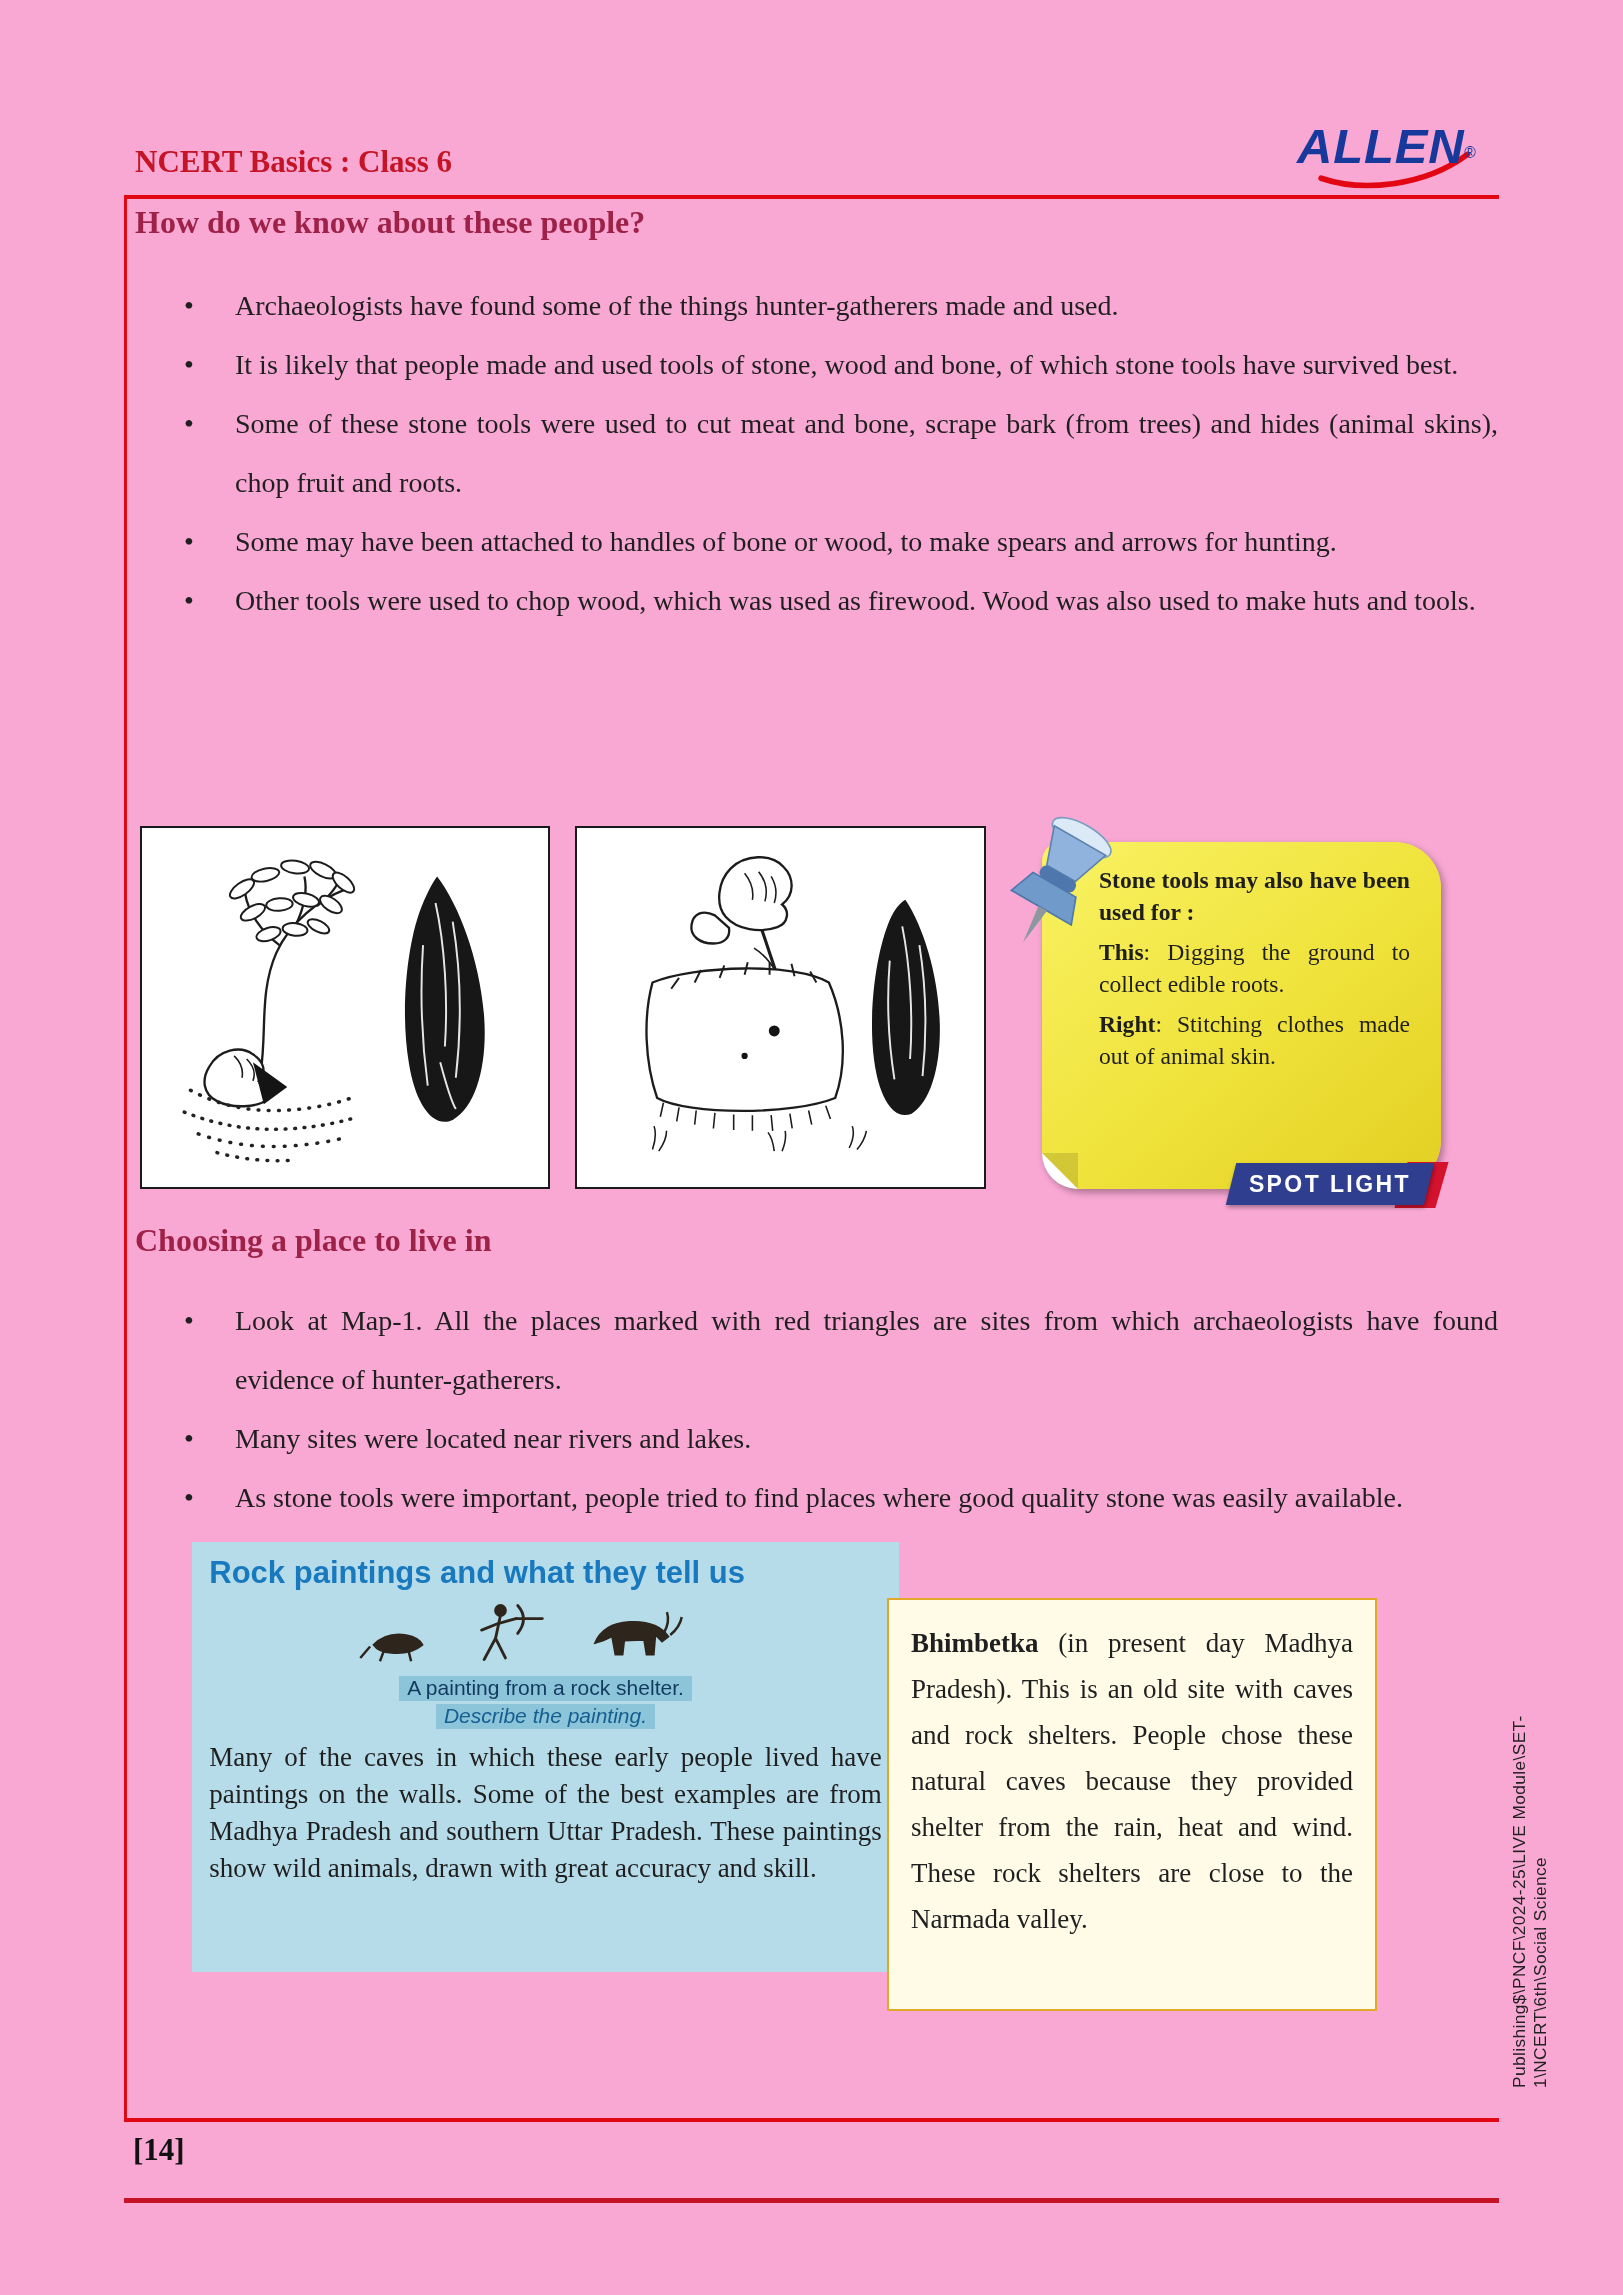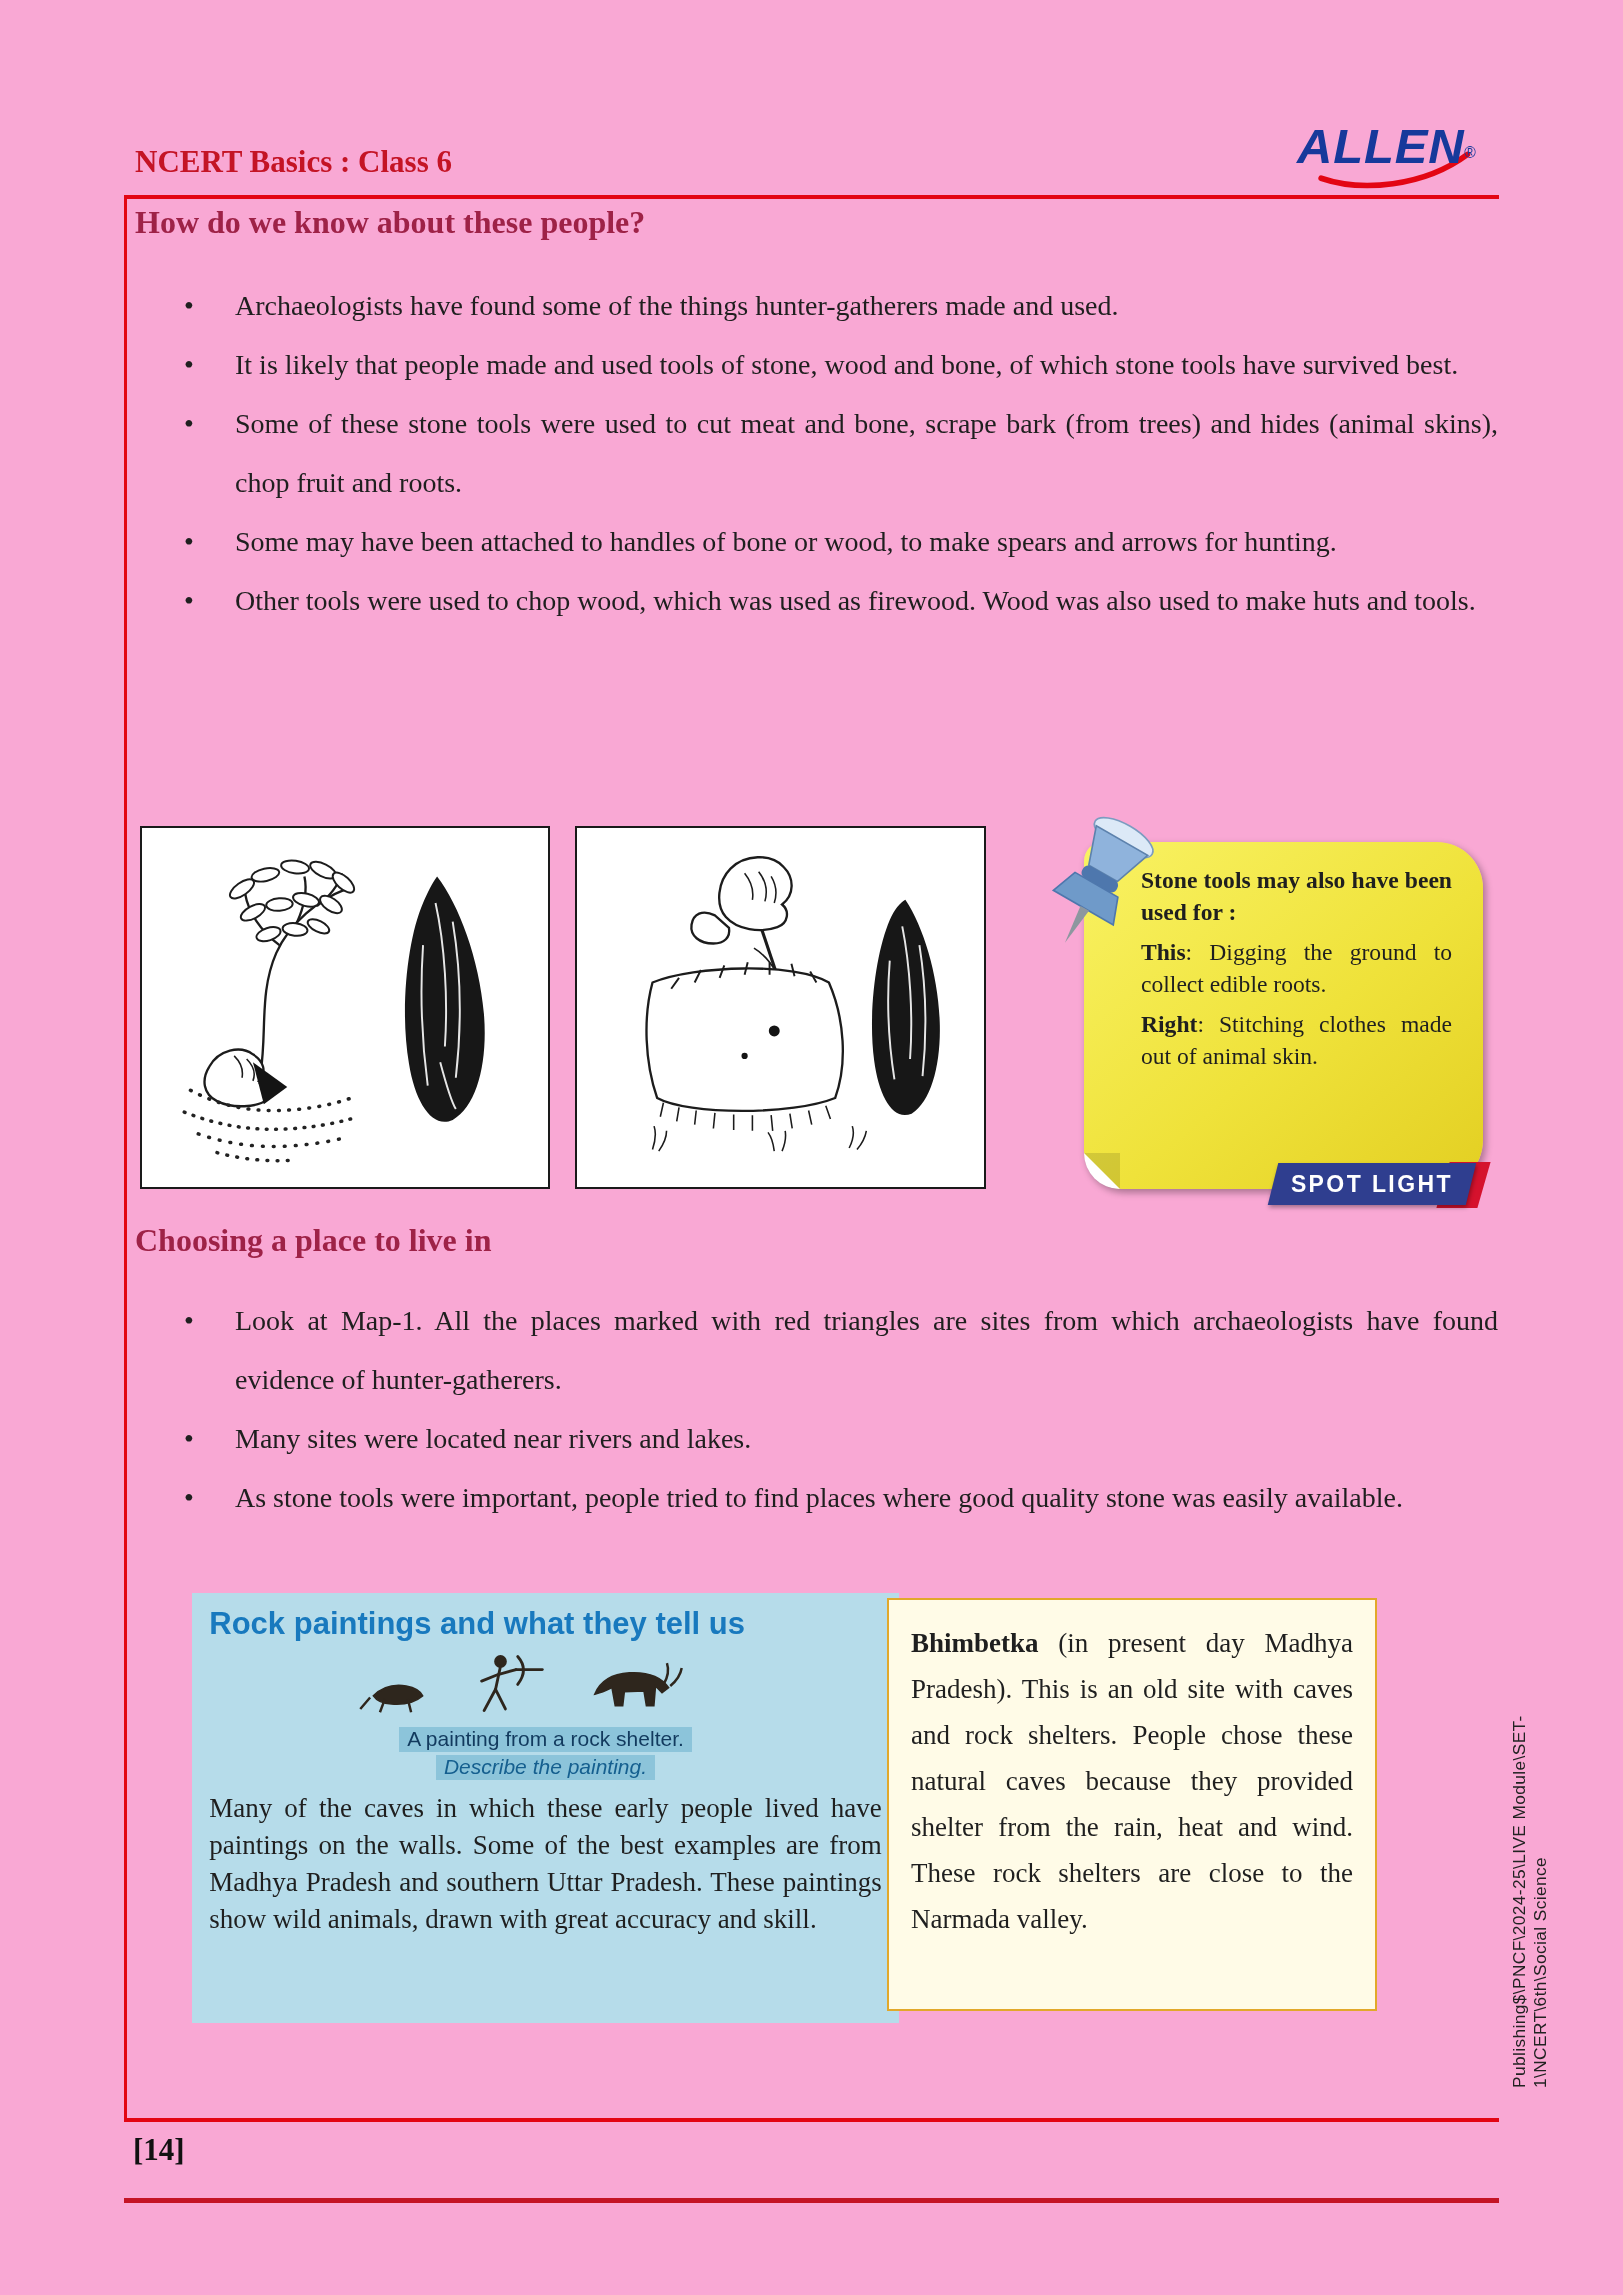--- a/index.html
+++ b/index.html
@@ -32,41 +32,41 @@
   .bullet{position:relative;padding-left:100px;text-align:justify;}
   .bullet .dot{position:absolute;left:49px;top:0;}
 
   
   .fig{position:absolute;border:2.4px solid #1a1a1a;background:#fff;box-sizing:border-box;}
   #fig1{left:140px;top:826px;width:410px;height:363px;}
   #fig2{left:575px;top:826px;width:411px;height:363px;}
   .fig svg{width:100%;height:100%;display:block;}
 
   
-  .spotlight{position:absolute;left:1041px;top:818px;width:444px;height:386px;}
+  .spotlight{position:absolute;left:999px;top:818px;width:444px;height:386px;}
   .spot-blob{position:absolute;left:43px;top:23.6px;width:399px;height:347px;
              background:linear-gradient(140deg,#f9f263 0%,#efe23a 55%,#e3cf22 100%);
              border-radius:19px 46px 49px 38px;box-shadow:2.4px 3.9px 7.9px rgba(0,0,0,0.3);}
   .spot-blob::after{content:"";position:absolute;left:0;bottom:0;width:0;height:0;
              border-left:36px solid #fff;border-top:36px solid rgba(0,0,0,0.12);
              border-bottom-left-radius:38px;}
   .spot-pin{position:absolute;left:-3.1px;top:-11px;width:140px;height:165px;z-index:3;}
   .spot-text{position:absolute;left:100px;top:46px;width:311px;font-size:23.6px;line-height:32px;text-align:justify;z-index:2;}
   .spot-text p{margin:0 0 7.9px 0;}
   .spot-head{font-weight:bold;}
   .spot-badge-accent{position:absolute;left:402px;top:344px;width:41px;height:46px;
              background:var(--spot-red,#d5122d);transform:skewX(-16deg);z-index:1;}
   .spot-badge{position:absolute;left:232px;top:345px;width:198px;height:42px;background:var(--spot-navy,#2f3e8f);
              transform:skewX(-14deg);z-index:2;display:flex;align-items:center;justify-content:center;
              box-shadow:1.6px 2.4px 4.7px rgba(0,0,0,0.35);}
   .spot-badge span{transform:skewX(14deg);color:#ffffff;font-family:"Liberation Sans",sans-serif;
              font-weight:bold;font-size:23px;letter-spacing:2.4px;}
 
   
-  .rockbox{position:absolute;left:192px;top:1593px;width:707px;height:430px;background:var(--blue-box-bg,#b6dcea);
+  .rockbox{position:absolute;left:192px;top:1542px;width:707px;height:430px;background:var(--blue-box-bg,#b6dcea);
            box-sizing:border-box;padding:12.6px 17.3px;}
   .rock-title{font-family:"Liberation Sans",sans-serif;font-weight:bold;font-size:31px;color:var(--blue-title,#1879be);}
   .rock-art{height:82px;text-align:center;margin-top:3.1px;}
   .rock-art svg{height:100%;}
   .rock-caps{text-align:center;}
   .rock-cap1{display:inline-block;background:var(--blue-caption-bg,#8cc4da);color:#123a5e;
              font-family:"Liberation Sans",sans-serif;font-size:21px;padding:0.8px 7.9px;}
   .rock-cap2{display:inline-block;background:var(--blue-caption-bg,#8cc4da);color:#155f8f;font-style:italic;
              font-family:"Liberation Sans",sans-serif;font-size:21px;padding:0.8px 7.9px;margin-top:2.4px;}
   .rock-body{font-size:27px;line-height:37px;text-align:justify;margin-top:9.4px;}

